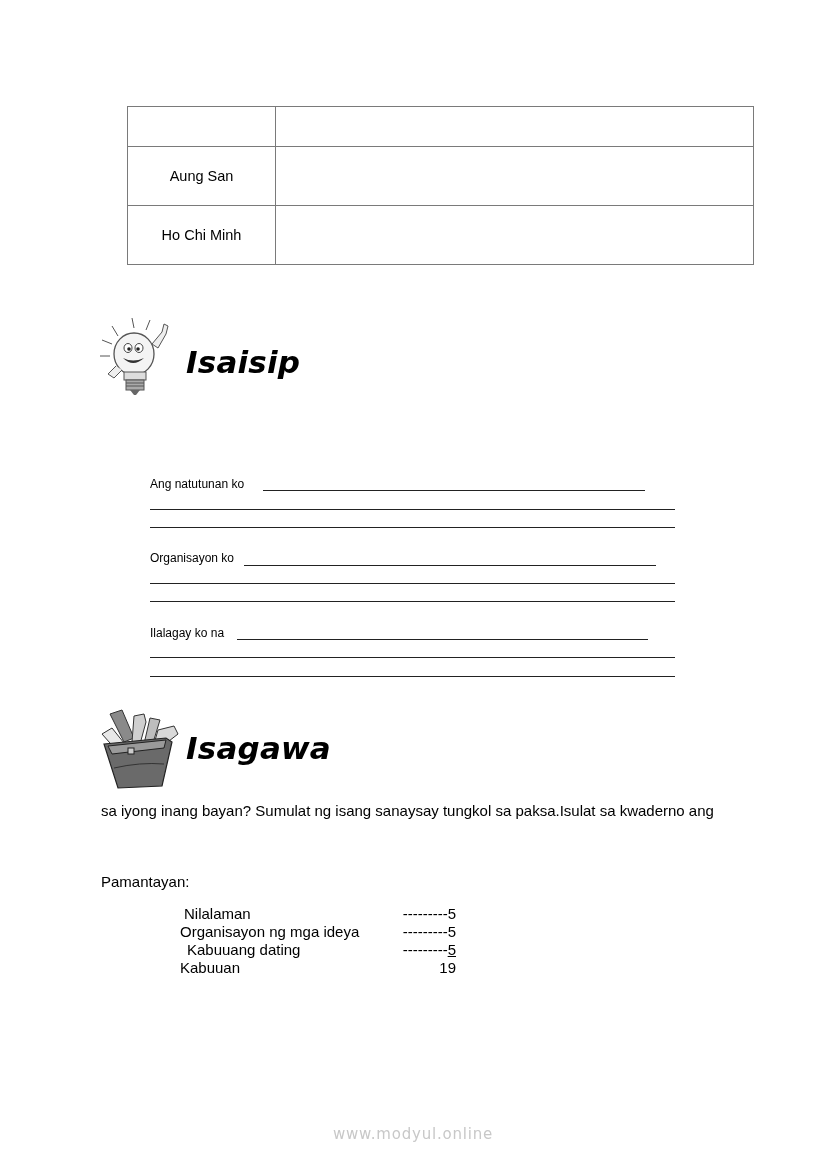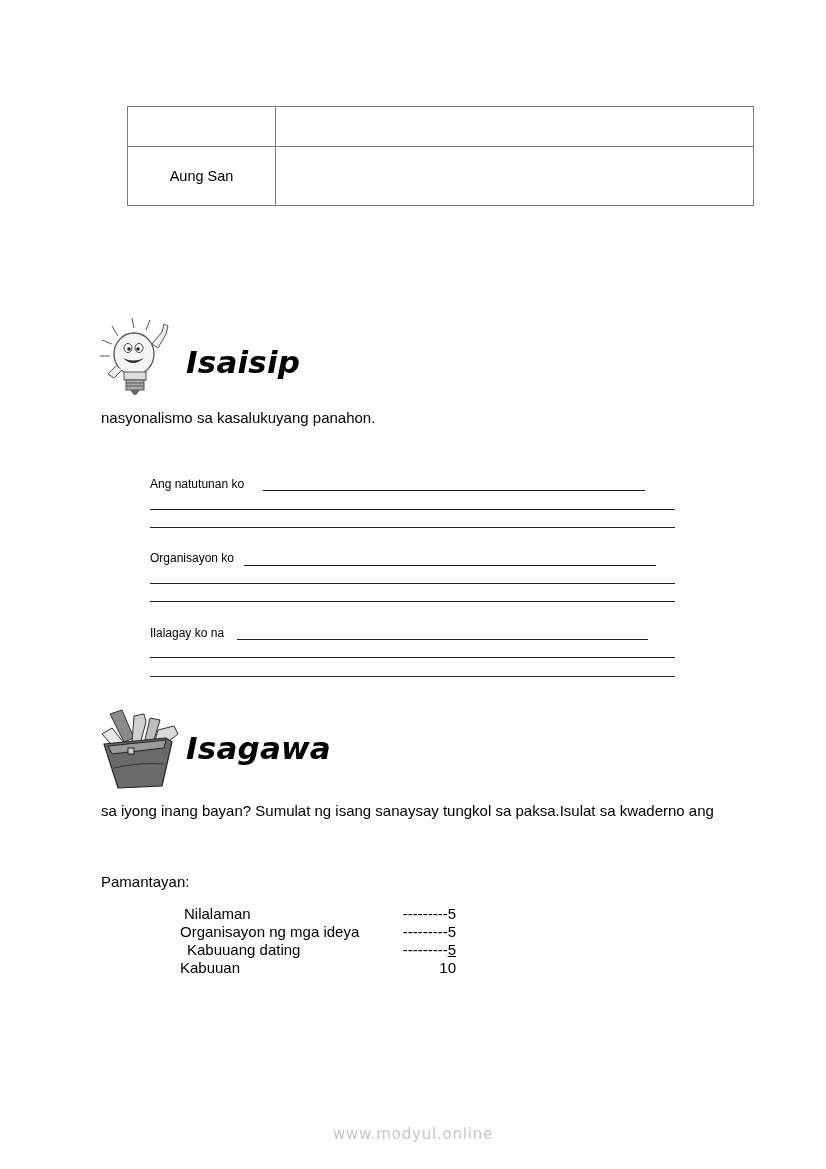--- a/index.html
+++ b/index.html
@@ -41,20 +41,24 @@
 <table class="tbl">
   <tbody>
       <tr class="r0">
     <td class="c1"></td>
     <td></td>
   </tr>
   <tr class="r1">
     <td class="c1">Aung San</td>
     <td></td>
   </tr>
+  <tr class="r2">
+    <td class="c1">Ho Chi Minh</td>
+    <td></td>
+  </tr>
 </tbody>
   </table>
 
 <div class="abs" style="left:98px; top:314px; width:84px; height:84px;">
   <svg width="84" height="84" viewBox="0 0 84 84">
     <g stroke="#555" stroke-width="1" fill="none">
       <line x1="14" y1="12" x2="20" y2="22"></line>
       <line x1="4" y1="26" x2="14" y2="30"></line>
       <line x1="34" y1="4" x2="36" y2="14"></line>
       <line x1="52" y1="6" x2="48" y2="16"></line>
@@ -71,21 +75,20 @@
     <rect x="26" y="58" width="22" height="8" fill="#ddd" stroke="#555"></rect>
     <rect x="28" y="66" width="18" height="10" fill="#aaa" stroke="#555"></rect>
     <line x1="28" y1="69" x2="46" y2="69" stroke="#555"></line>
     <line x1="28" y1="72" x2="46" y2="72" stroke="#555"></line>
     <path d="M32 76 L42 76 L38 81 L36 81 Z" fill="#666"></path>
   </svg>
 </div>
 <div class="abs sec-title" style="left:186px; top:344px;">Isaisip</div>
 
 <div class="abs para" style="left:101px; top:409px; width:640px;">
-  <div>nasyonalismo sa kasalukuyang panahon.</div>
 </div>
 
 <div class="abs prompt" style="left:150px; top:477px;">Ang natutunan ko</div>
 <div class="line" style="left:263px; width:382px; top:490px;"></div>
 <div class="line" style="left:150px; width:525px; top:509px;"></div>
 <div class="line" style="left:150px; width:525px; top:527px;"></div>
 
 <div class="abs prompt" style="left:150px; top:551px;">Organisayon ko</div>
 <div class="line" style="left:244px; width:412px; top:565px;"></div>
 <div class="line" style="left:150px; width:525px; top:583px;"></div>
@@ -125,17 +128,17 @@
   <div>
     <span class="abs lbl" style="top:923px;">Organisayon ng mga ideya</span>
     <span class="abs pts" style="top:923px;">---------5</span>
   </div>
   <div>
     <span class="abs lbl" style="top:941px;margin-left:7px;">Kabuuang dating</span>
     <span class="abs pts" style="top:941px;"><span>---------</span><span class="u">5</span></span>
   </div>
   <div>
     <span class="abs lbl" style="top:959px;">Kabuuan</span>
-    <span class="abs pts" style="top:959px;">10</span>
+    <span class="abs pts" style="top:959px;">19</span>
   </div>
 </div>
 
 <div class="watermark">www.modyul.online</div>
 
 </body></html>

